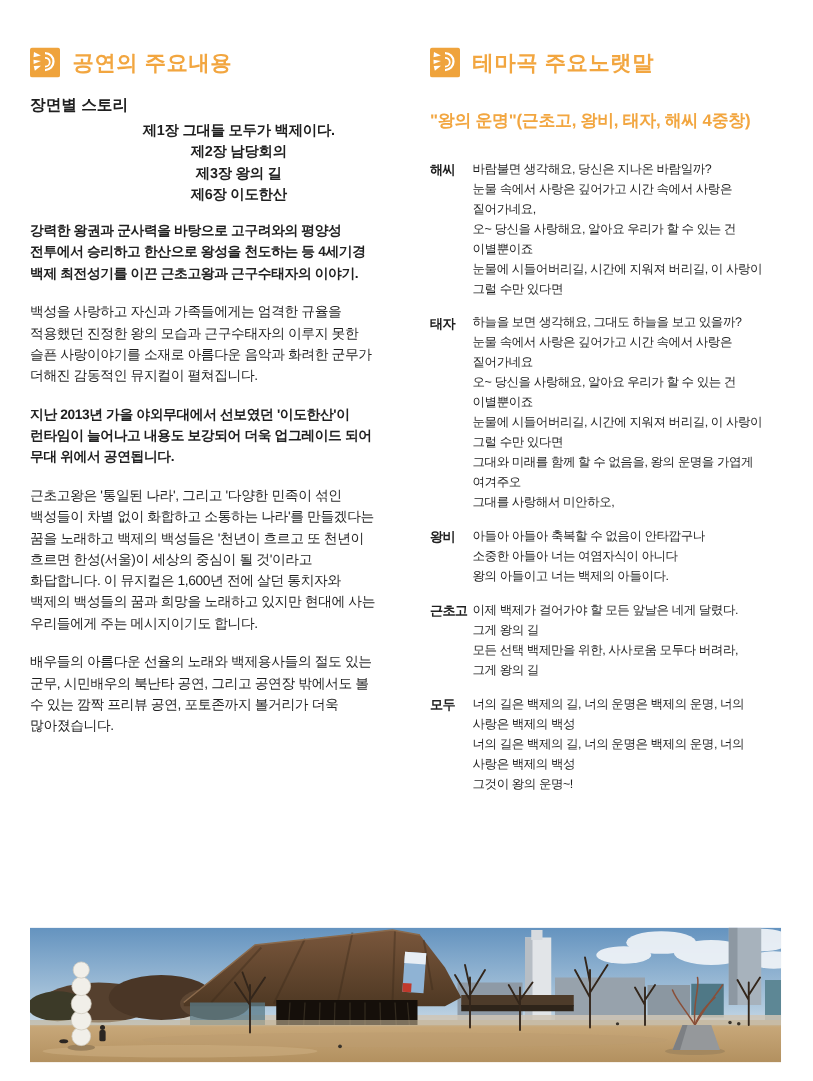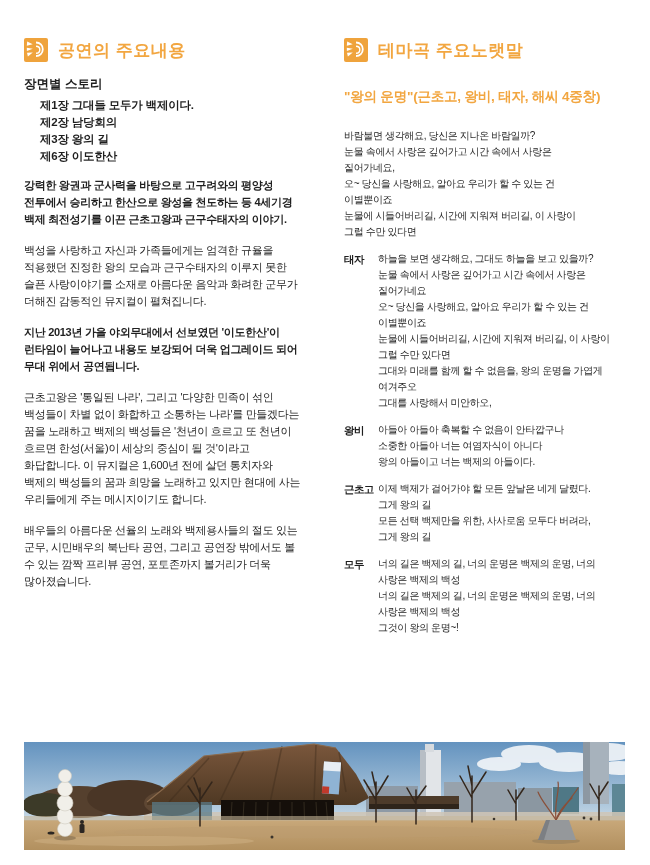--- a/index.html
+++ b/index.html
@@ -19,21 +19,21 @@
 
   .sec-header { display: flex; align-items: flex-end; gap: 10px; height: 26px; }
   .emblem { width: 24px; height: 24px; flex: 0 0 24px; }
   .emblem svg { display: block; width: 24px; height: 24px; }
   .sec-title {
     font-size: 17px; font-weight: 700; color: var(--accent);
     letter-spacing: 0.5px; white-space: nowrap;
   }
 
   .story-heading { margin-top: 14px; font-size: 12.5px; font-weight: 700; }
-  .chapters { margin-top: 4px; margin-left: 16px; }
+  .chapters { margin-top: 4px; margin-left: 32px; text-align: center; }
   .chapter { font-size: 11.5px; font-weight: 700; line-height: 17px; letter-spacing: -0.2px; }
 
   .paragraphs { margin-top: 12px; }
   .para {
     font-size: 11px; line-height: 17px; letter-spacing: -0.3px;
     white-space: pre-line; margin: 0 0 14px 0;
   }
   .para.bold { font-weight: 700; }
 
   .song-title {
@@ -120,20 +120,21 @@
           <path d="M2.8 9.8l6 0.9-5.9 2.4z" fill="#fff"></path>
           <path d="M3 14.8l5.8-0.2-4.9 4z" fill="#fff"></path>
         </svg>
       </span>
       <span class="sec-title">테마곡 주요노랫말</span>
     </div>
 
     <div class="song-title">"왕의 운명"(근초고, 왕비, 태자, 해씨 4중창)</div>
     <div class="verses">
         <div class="verse">
+          <div class="speaker">해씨</div>
           <div class="lines">바람불면 생각해요, 당신은 지나온 바람일까?
 눈물 속에서 사랑은 깊어가고 시간 속에서 사랑은
 짙어가네요,
 오~ 당신을 사랑해요, 알아요 우리가 할 수 있는 건
 이별뿐이죠
 눈물에 시들어버리길, 시간에 지워져 버리길, 이 사랑이
 그럴 수만 있다면</div>
         </div>
         <div class="verse">
           <div class="speaker">태자</div>

